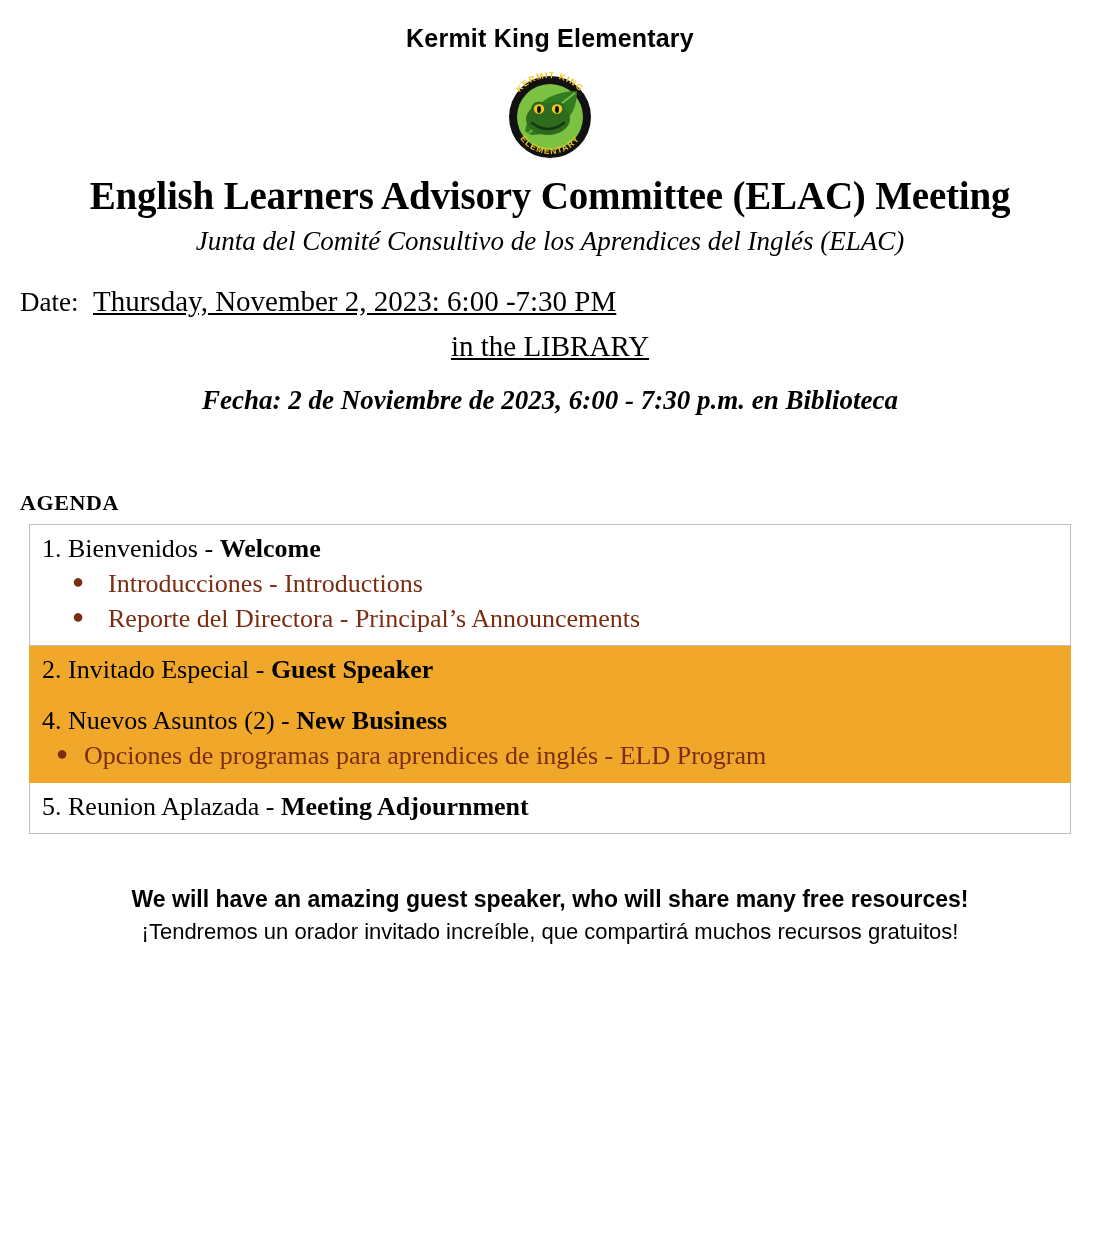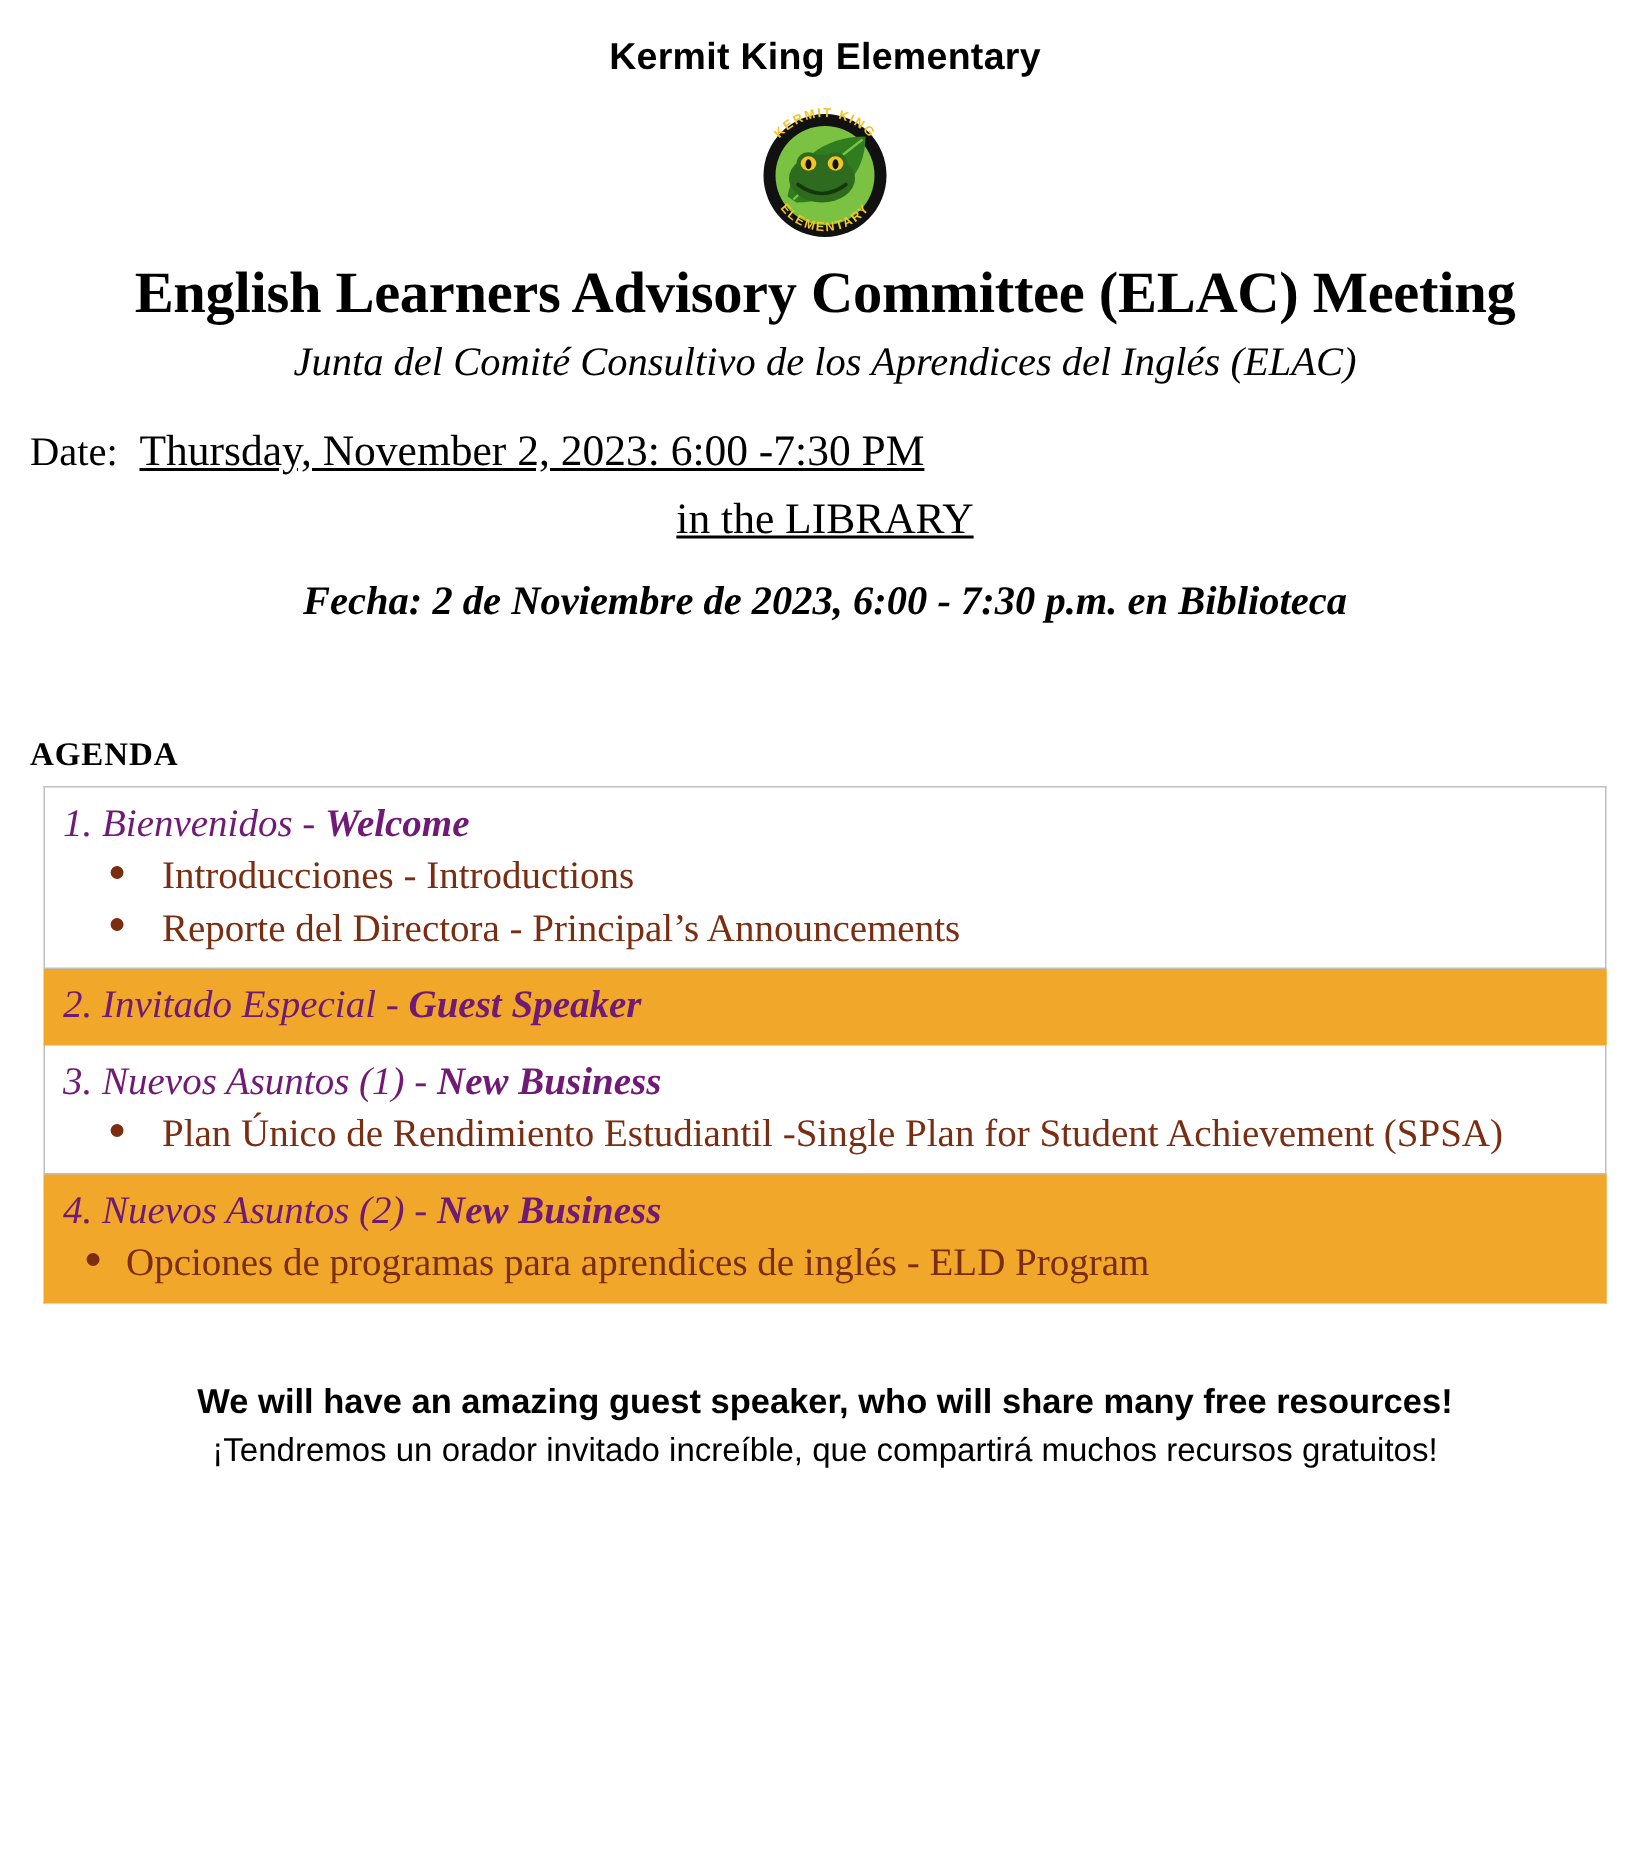--- a/index.html
+++ b/index.html
@@ -103,23 +103,22 @@
     border: 1px solid #bfbfbf;
     padding: 8px 12px 10px 12px;
     vertical-align: top;
   }
   .agenda-row.highlight td {
     background: #f0a72a;
     border-color: #f0a72a;
   }
   .item-line {
     font-size: 26px;
-    color: #701a75;
+    color: #000000;
     line-height: 1.22;
-    font-style: italic;
   }
   .item-line .en {
     font-weight: bold;
   }
   .sub-list {
     margin: 2px 0 0 0;
     padding: 0;
     list-style: none;
   }
   .sub-list li {
@@ -233,50 +232,44 @@
 
       <tr class="agenda-row highlight">
         <td>
           <div class="item-line">
             <span>2.</span>
             <span>Invitado Especial - </span><span class="en">Guest Speaker</span>
           </div>
         </td>
       </tr>
 
-      <tr class="agenda-row">
-        <td>
-          <div class="item-line">
-            <span>3.</span>
-            <span>Nuevos Asuntos (1) - </span><span class="en">New Business</span>
-          </div>
-          <ul class="sub-list">
-            <li>
-              <span class="bullet">●</span>
-              <span>Plan Único de Rendimiento Estudiantil -</span><span class="en">Single Plan for Student Achievement (SPSA)</span>
-            </li>
-          </ul>
-        </td>
-      </tr>
 
       <tr class="agenda-row highlight">
         <td>
           <div class="item-line">
             <span>4.</span>
             <span>Nuevos Asuntos (2) - </span><span class="en">New Business</span>
           </div>
           <ul class="sub-list tight">
             <li>
               <span class="bullet">●</span>
               <span>Opciones de programas para aprendices de inglés - ELD Program</span>
             </li>
           </ul>
         </td>
       </tr>
 
+      <tr class="agenda-row">
+        <td>
+          <div class="item-line">
+            <span>5.</span>
+            <span>Reunion Aplazada - </span><span class="en">Meeting Adjournment</span>
+          </div>
+        </td>
+      </tr>
     </tbody>
   </table>
 
   <div class="footer">
     <div class="fn-en">We will have an amazing guest speaker, who will share many free resources!</div>
     <div class="fn-es">¡Tendremos un orador invitado increíble, que compartirá muchos recursos gratuitos!</div>
   </div>
 
 </div>
 

